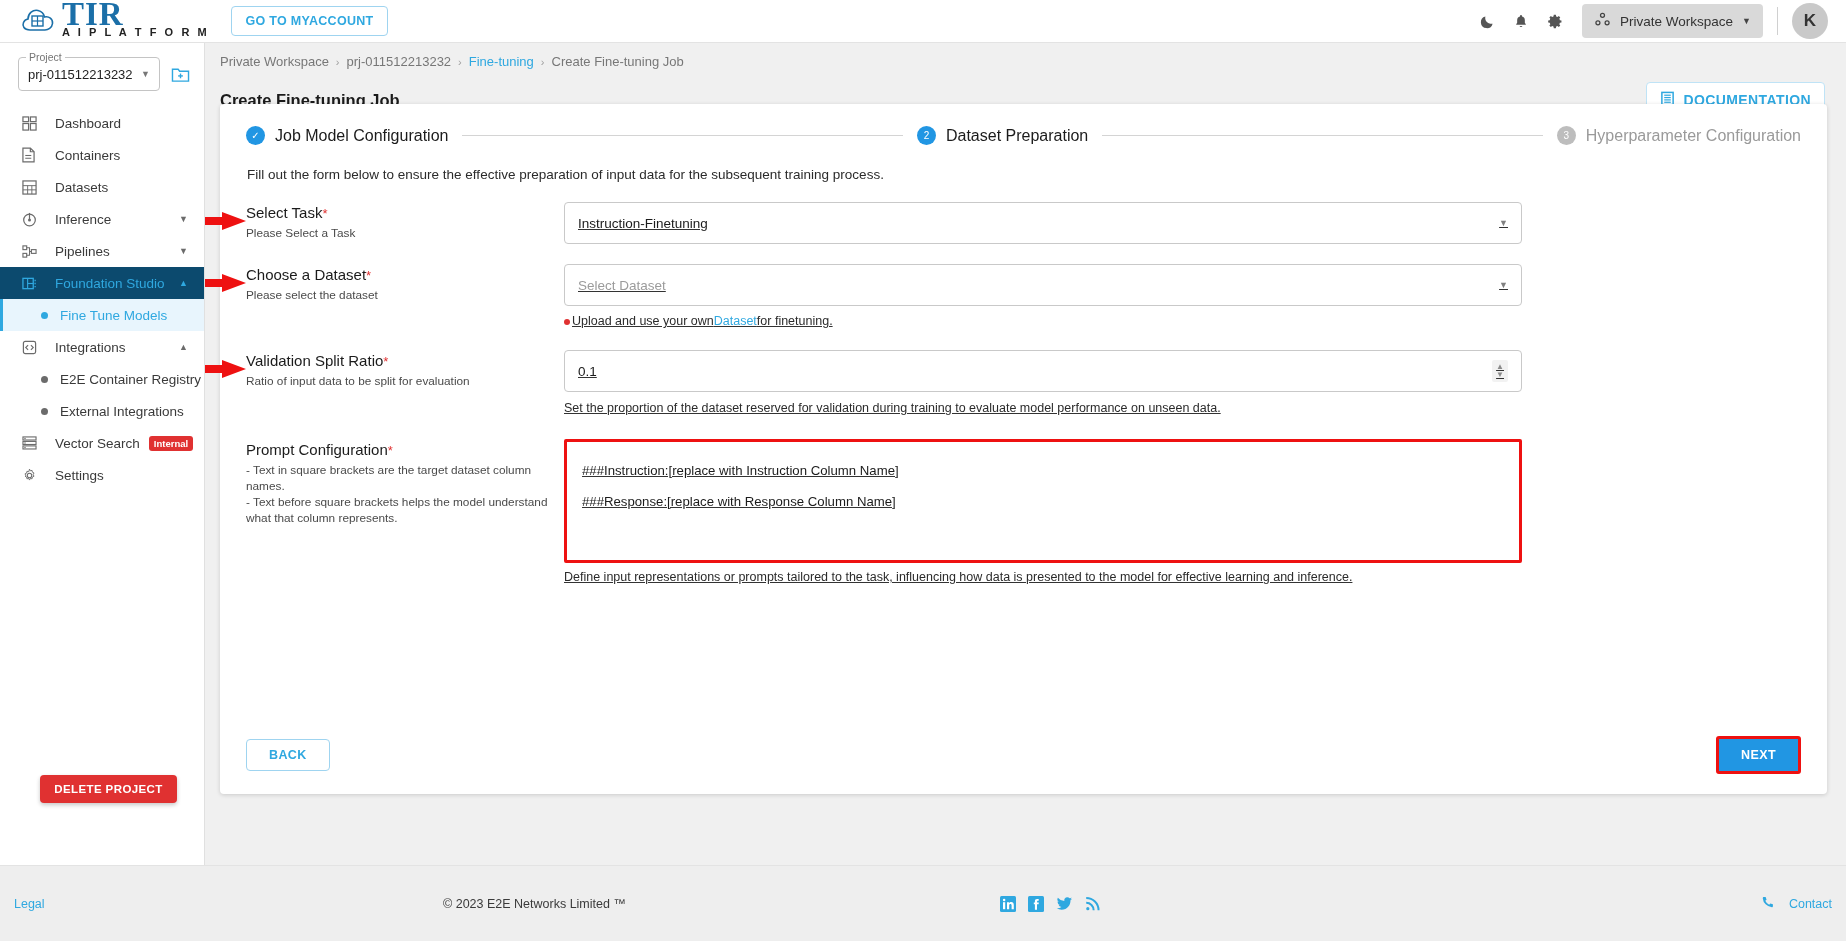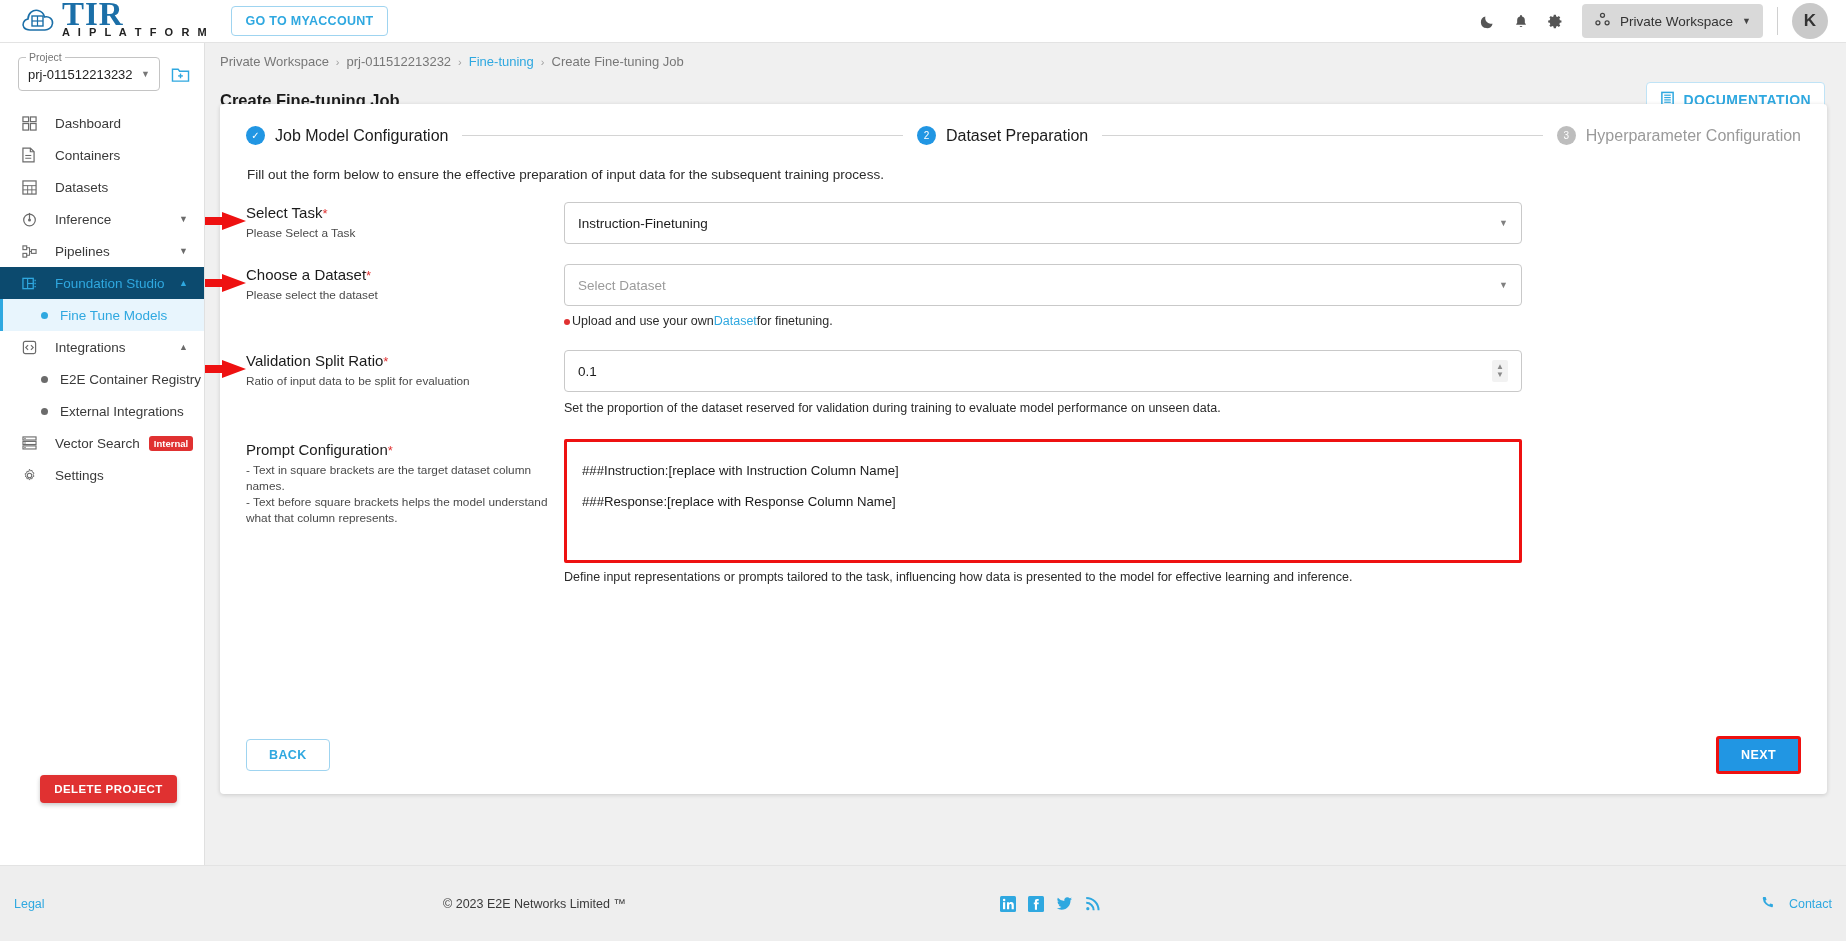--- a/index.html
+++ b/index.html
@@ -163,21 +163,21 @@
   .form-intro {
     font-size: 13.5px; color: #2b2b2b; padding: 22px 0 0 27px;
   }
 
   .form { padding: 20px 26px 0 26px; position: relative; }
   .row { display: flex; margin-bottom: 8px; position: relative; }
   .row-label { width: 318px; flex: 0 0 318px; padding-top: 2px; }
   .lab-main { font-size: 15px; color: #1b1b1b; }
   .lab-main .req { color: #e03131; font-size: 13px; }
   .lab-sub { font-size: 11.8px; color: #4a4a4a; margin-top: 4px; line-height: 16px; }
-  .row-field { flex: 1; max-width: 958px; }
+  .row-field { flex: 1; max-width: 958px; text-decoration: underline; }
 
   .field {
     width: 958px; height: 42px;
     border: 1px solid #c9c9c9; border-radius: 4px;
     display: flex; align-items: center; padding: 0 13px;
     font-size: 13.5px; color: #1b1b1b; background: #fff; cursor: pointer;
   }
   .field .caret { margin-left: auto; color: #808080; font-size: 9px; }
   .field .ph { color: #9b9b9b; }
   .field .spin { margin-left: auto; display: flex; flex-direction: column; align-items: center;

